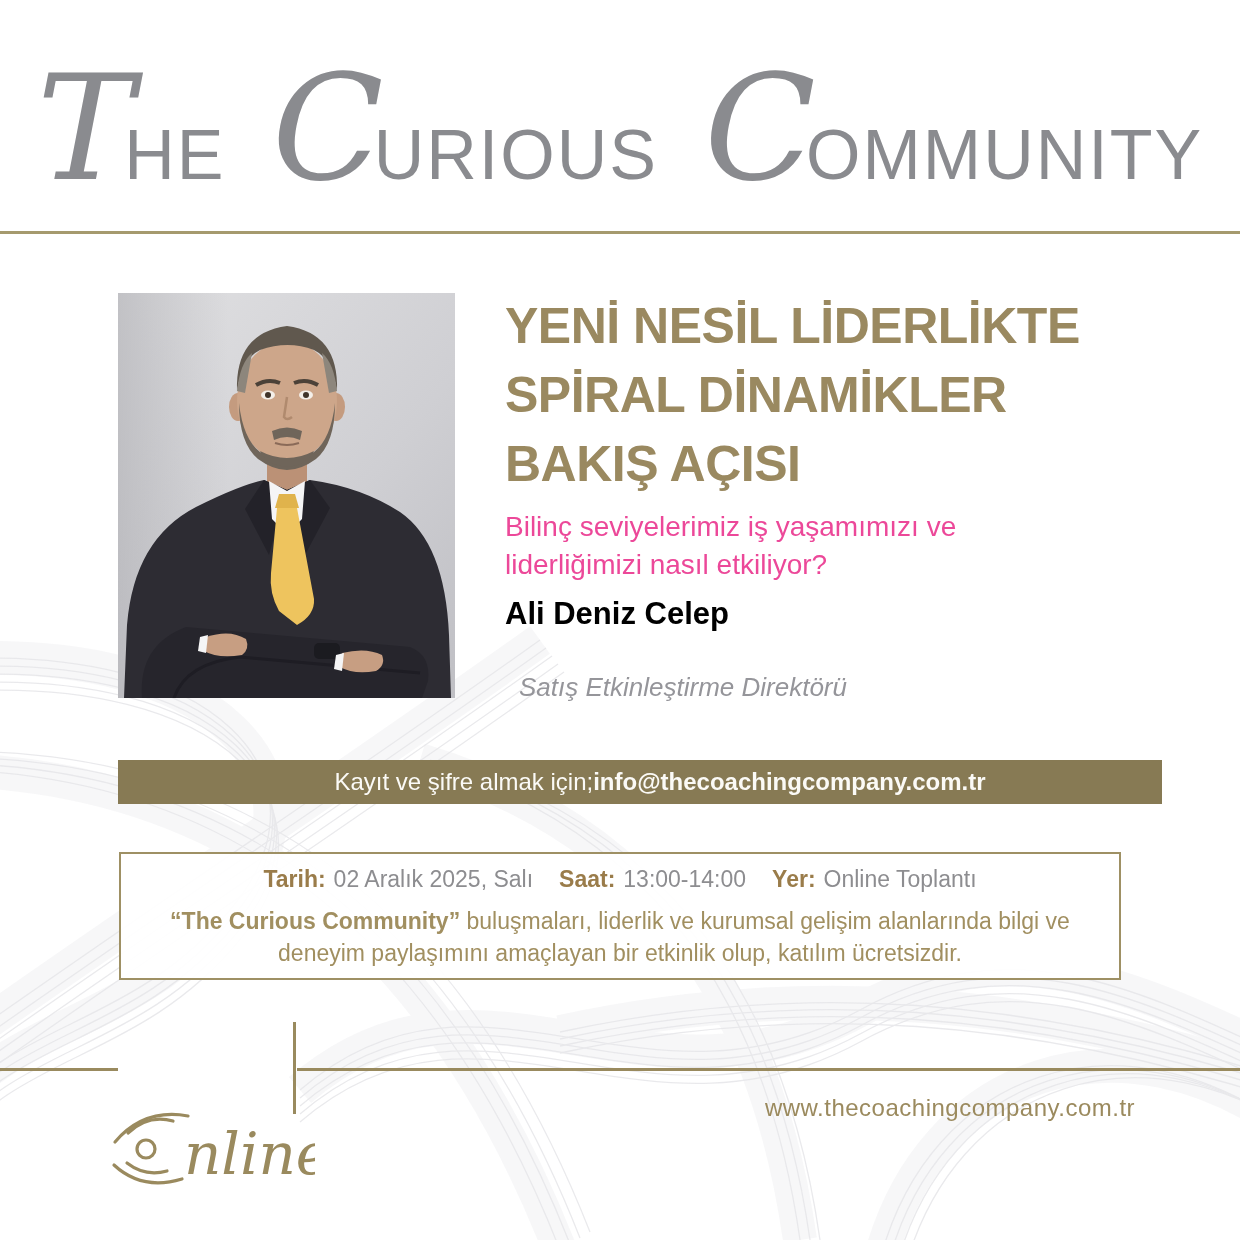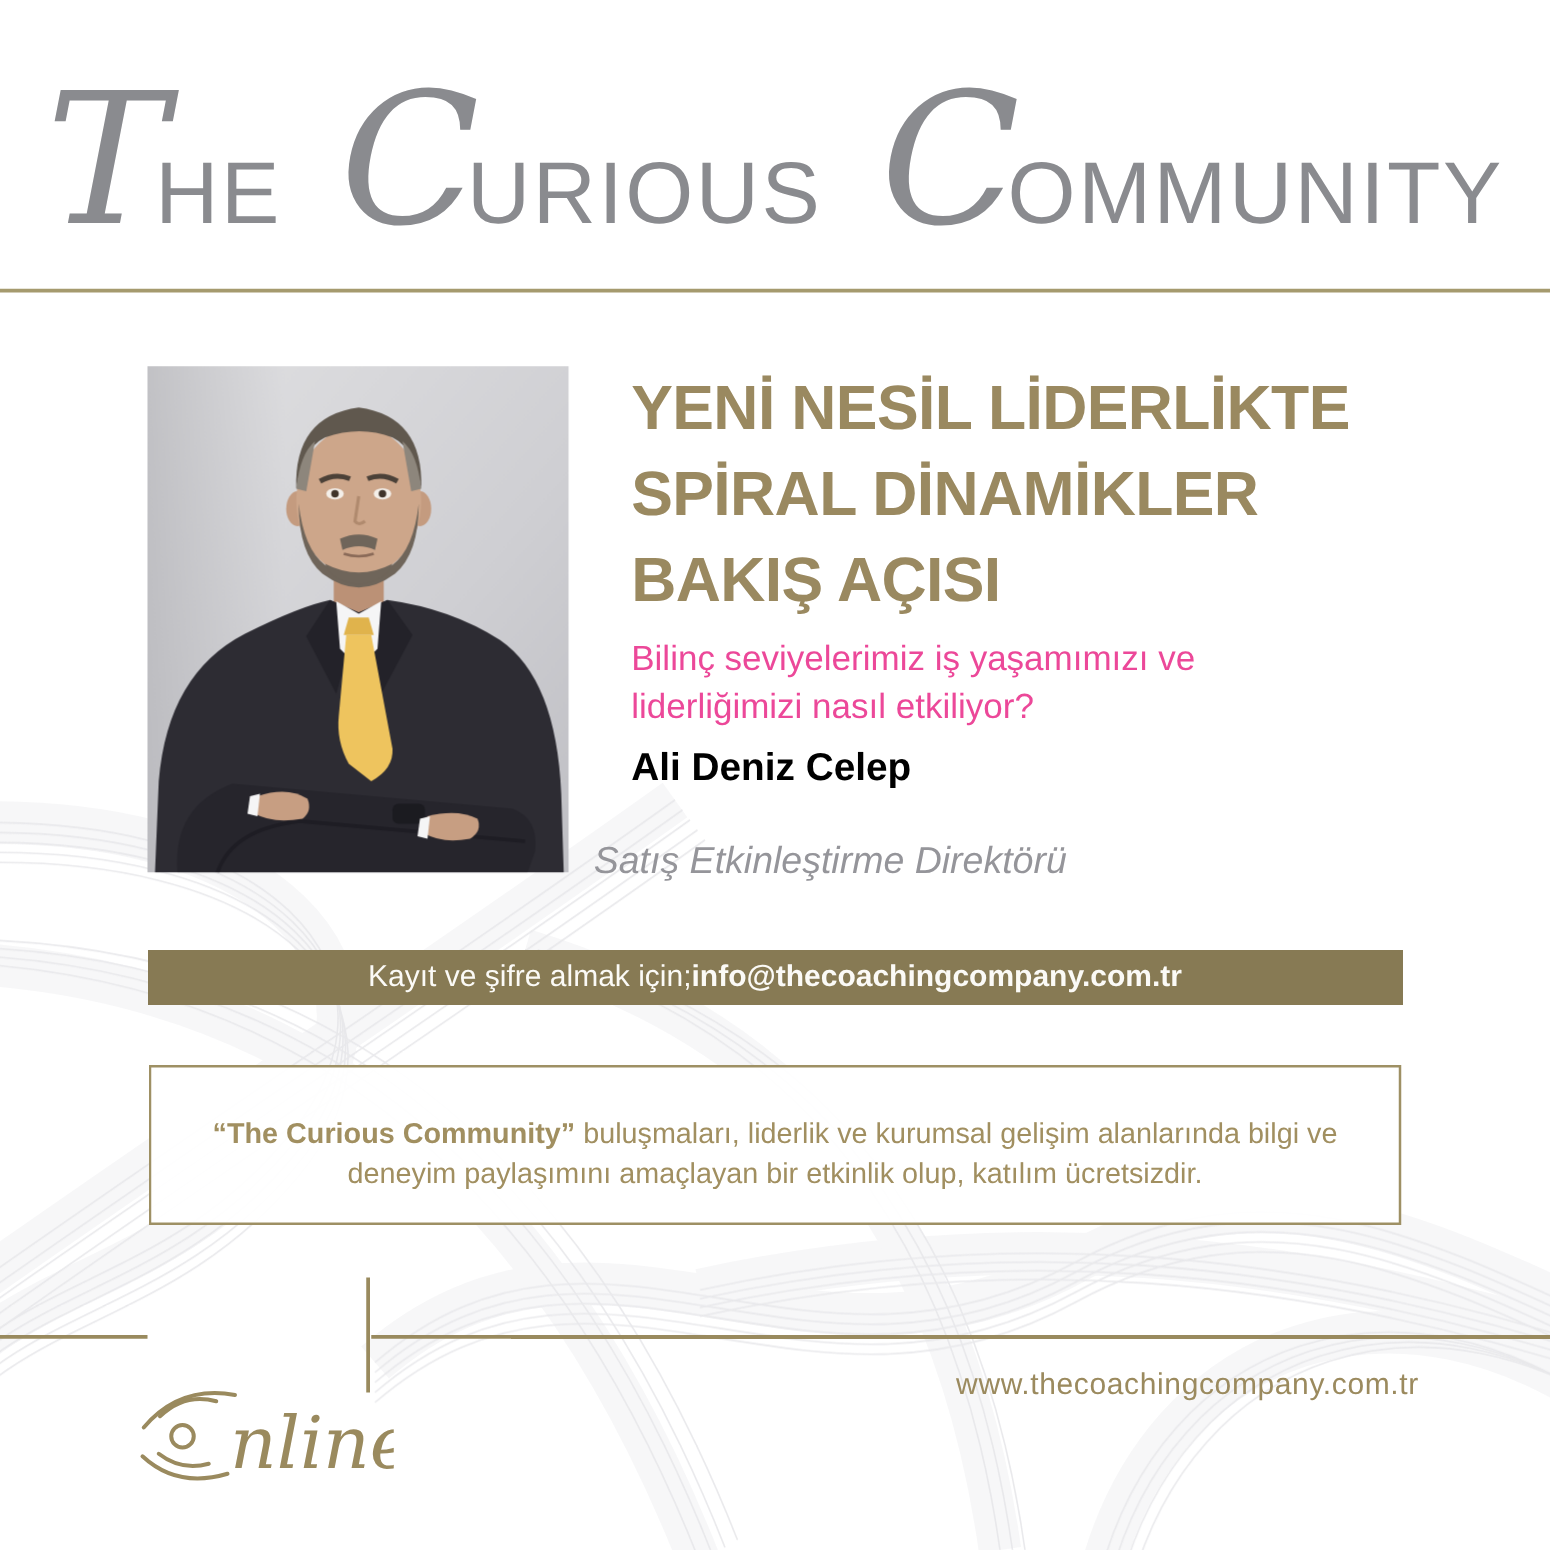--- a/index.html
+++ b/index.html
@@ -25,26 +25,26 @@
   .photo{position:absolute;left:118px;top:293px;width:337px;height:405px;z-index:3;}
 
   
   .headline{position:absolute;left:505px;top:292px;width:650px;z-index:3;
             font-size:50px;line-height:69px;font-weight:bold;color:#9a8960;letter-spacing:-0.5px;}
   .subtitle{position:absolute;left:505px;top:508px;width:580px;z-index:3;
             font-size:28px;line-height:38px;color:#ec4899;}
   .speaker-name{position:absolute;left:505px;top:596px;z-index:3;
             font-size:31px;font-weight:bold;color:#000000;letter-spacing:0;}
   .speaker-company{position:absolute;left:505px;top:641px;z-index:3;font-size:23px;color:#95959a;}
-  .speaker-role{position:absolute;left:475px;top:672px;z-index:3;font-size:30px;font-style:italic;color:#95959a;}
+  .speaker-role{position:absolute;left:519px;top:672px;z-index:3;font-size:26px;font-style:italic;color:#95959a;}
 
   
   .banner{position:absolute;left:118px;top:760px;width:1004px;height:44px;z-index:3;
           background:#877a54;color:#fbfaf6;font-size:24px;
-          display:flex;align-items:center;justify-content:center;white-space:nowrap;}
+          display:flex;align-items:center;justify-content:center;white-space:nowrap;padding-left:40px;}
   .banner b{font-weight:bold;}
 
   
   .info-box{position:absolute;left:119px;top:852px;width:998px;height:124px;z-index:3;
             border:2px solid #9e9064;background:rgba(255,255,255,0.94);
             display:flex;flex-direction:column;align-items:center;justify-content:center;}
   .meta-row{display:flex;gap:26px;font-size:23px;align-items:baseline;margin-top:2px;}
   .meta-item{display:flex;gap:8px;align-items:baseline;}
   .meta-label{font-weight:bold;color:#9a7c4a;}
   .meta-value{color:#8d8d90;}
@@ -190,20 +190,34 @@
 
   <div class="speaker-name">Ali Deniz Celep</div>
   <div class="speaker-role">Satış Etkinleştirme Direktörü</div>
 
   <div class="banner">
     <span>Kayıt ve şifre almak için; </span>
       <b>info@thecoachingcompany.com.tr</b>
   </div>
 
   <div class="info-box">
+    <div class="meta-row">
+      <span class="meta-item">
+        <span class="meta-label">Tarih:</span>
+        <span class="meta-value">02 Aralık 2025, Salı</span>
+      </span>
+      <span class="meta-item">
+        <span class="meta-label">Saat:</span>
+        <span class="meta-value">13:00-14:00</span>
+      </span>
+      <span class="meta-item">
+        <span class="meta-label">Yer:</span>
+        <span class="meta-value">Online Toplantı</span>
+      </span>
+    </div>
     <div class="info-desc">
       <b>“The Curious Community”</b><span> buluşmaları, liderlik ve kurumsal gelişim alanlarında bilgi ve deneyim paylaşımını amaçlayan bir etkinlik olup, katılım ücretsizdir.</span>
     </div>
   </div>
 
   <div class="hline left"></div>
   <div class="hline right"></div>
   <div class="vline"></div>
 
 

